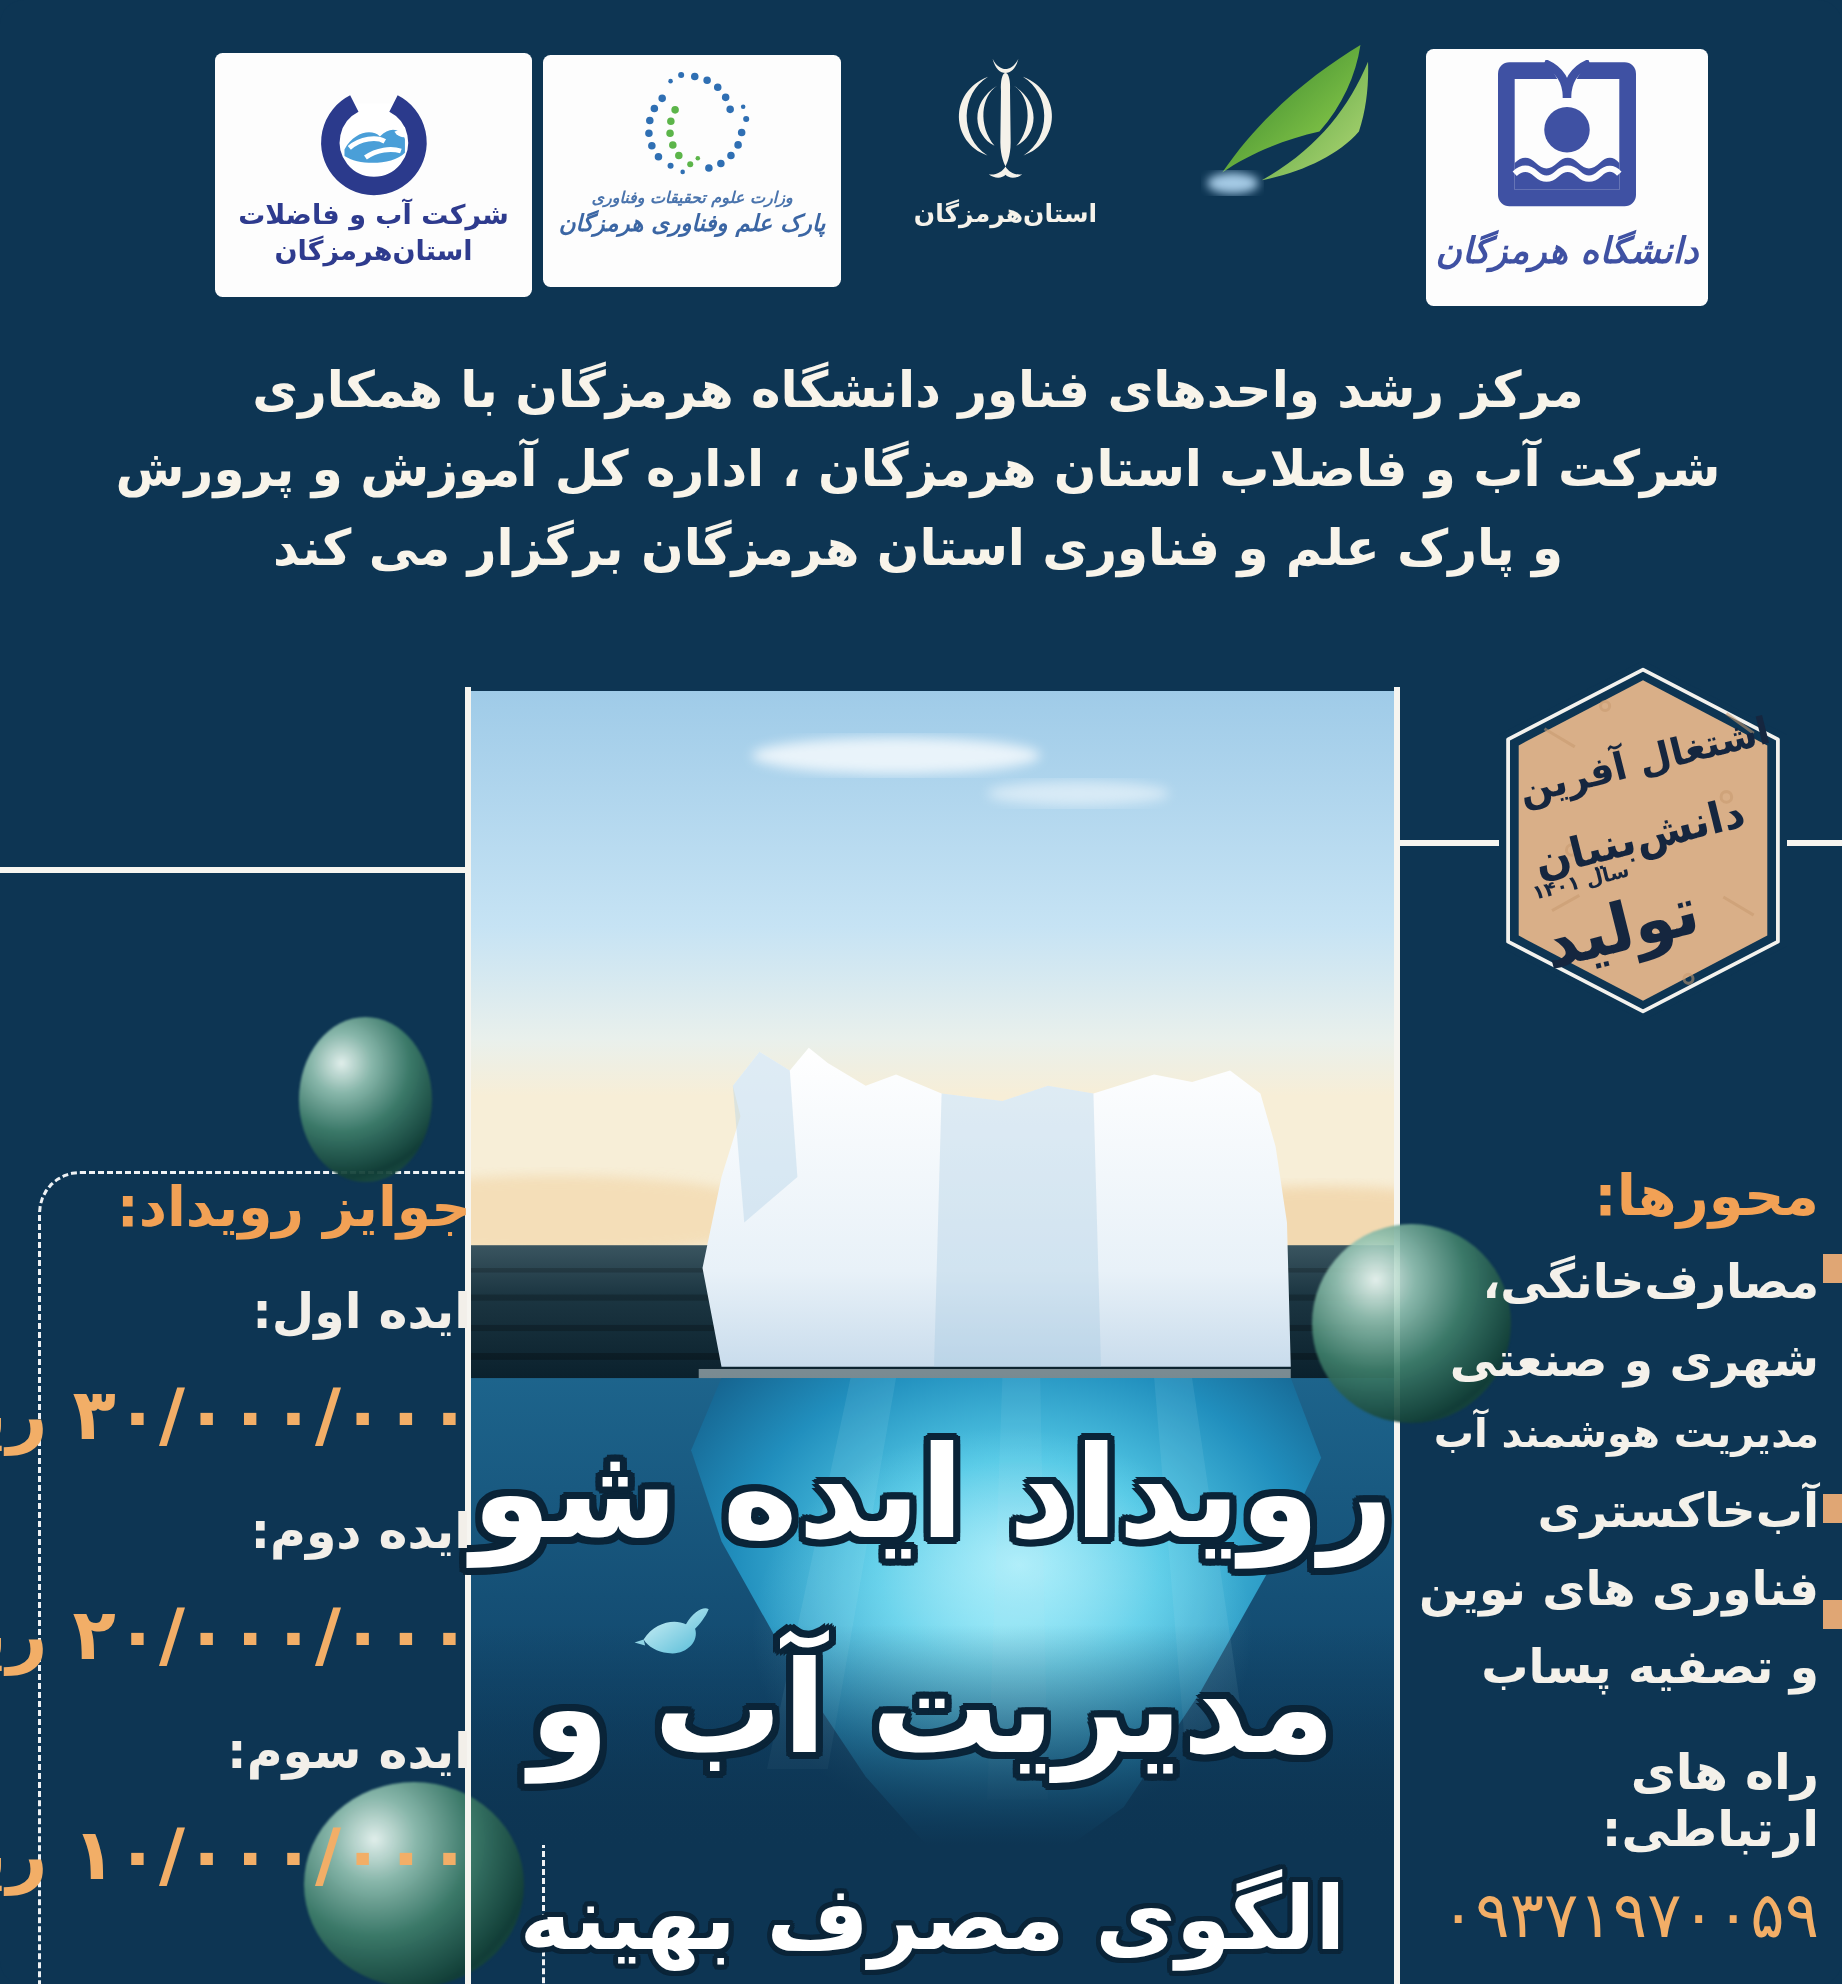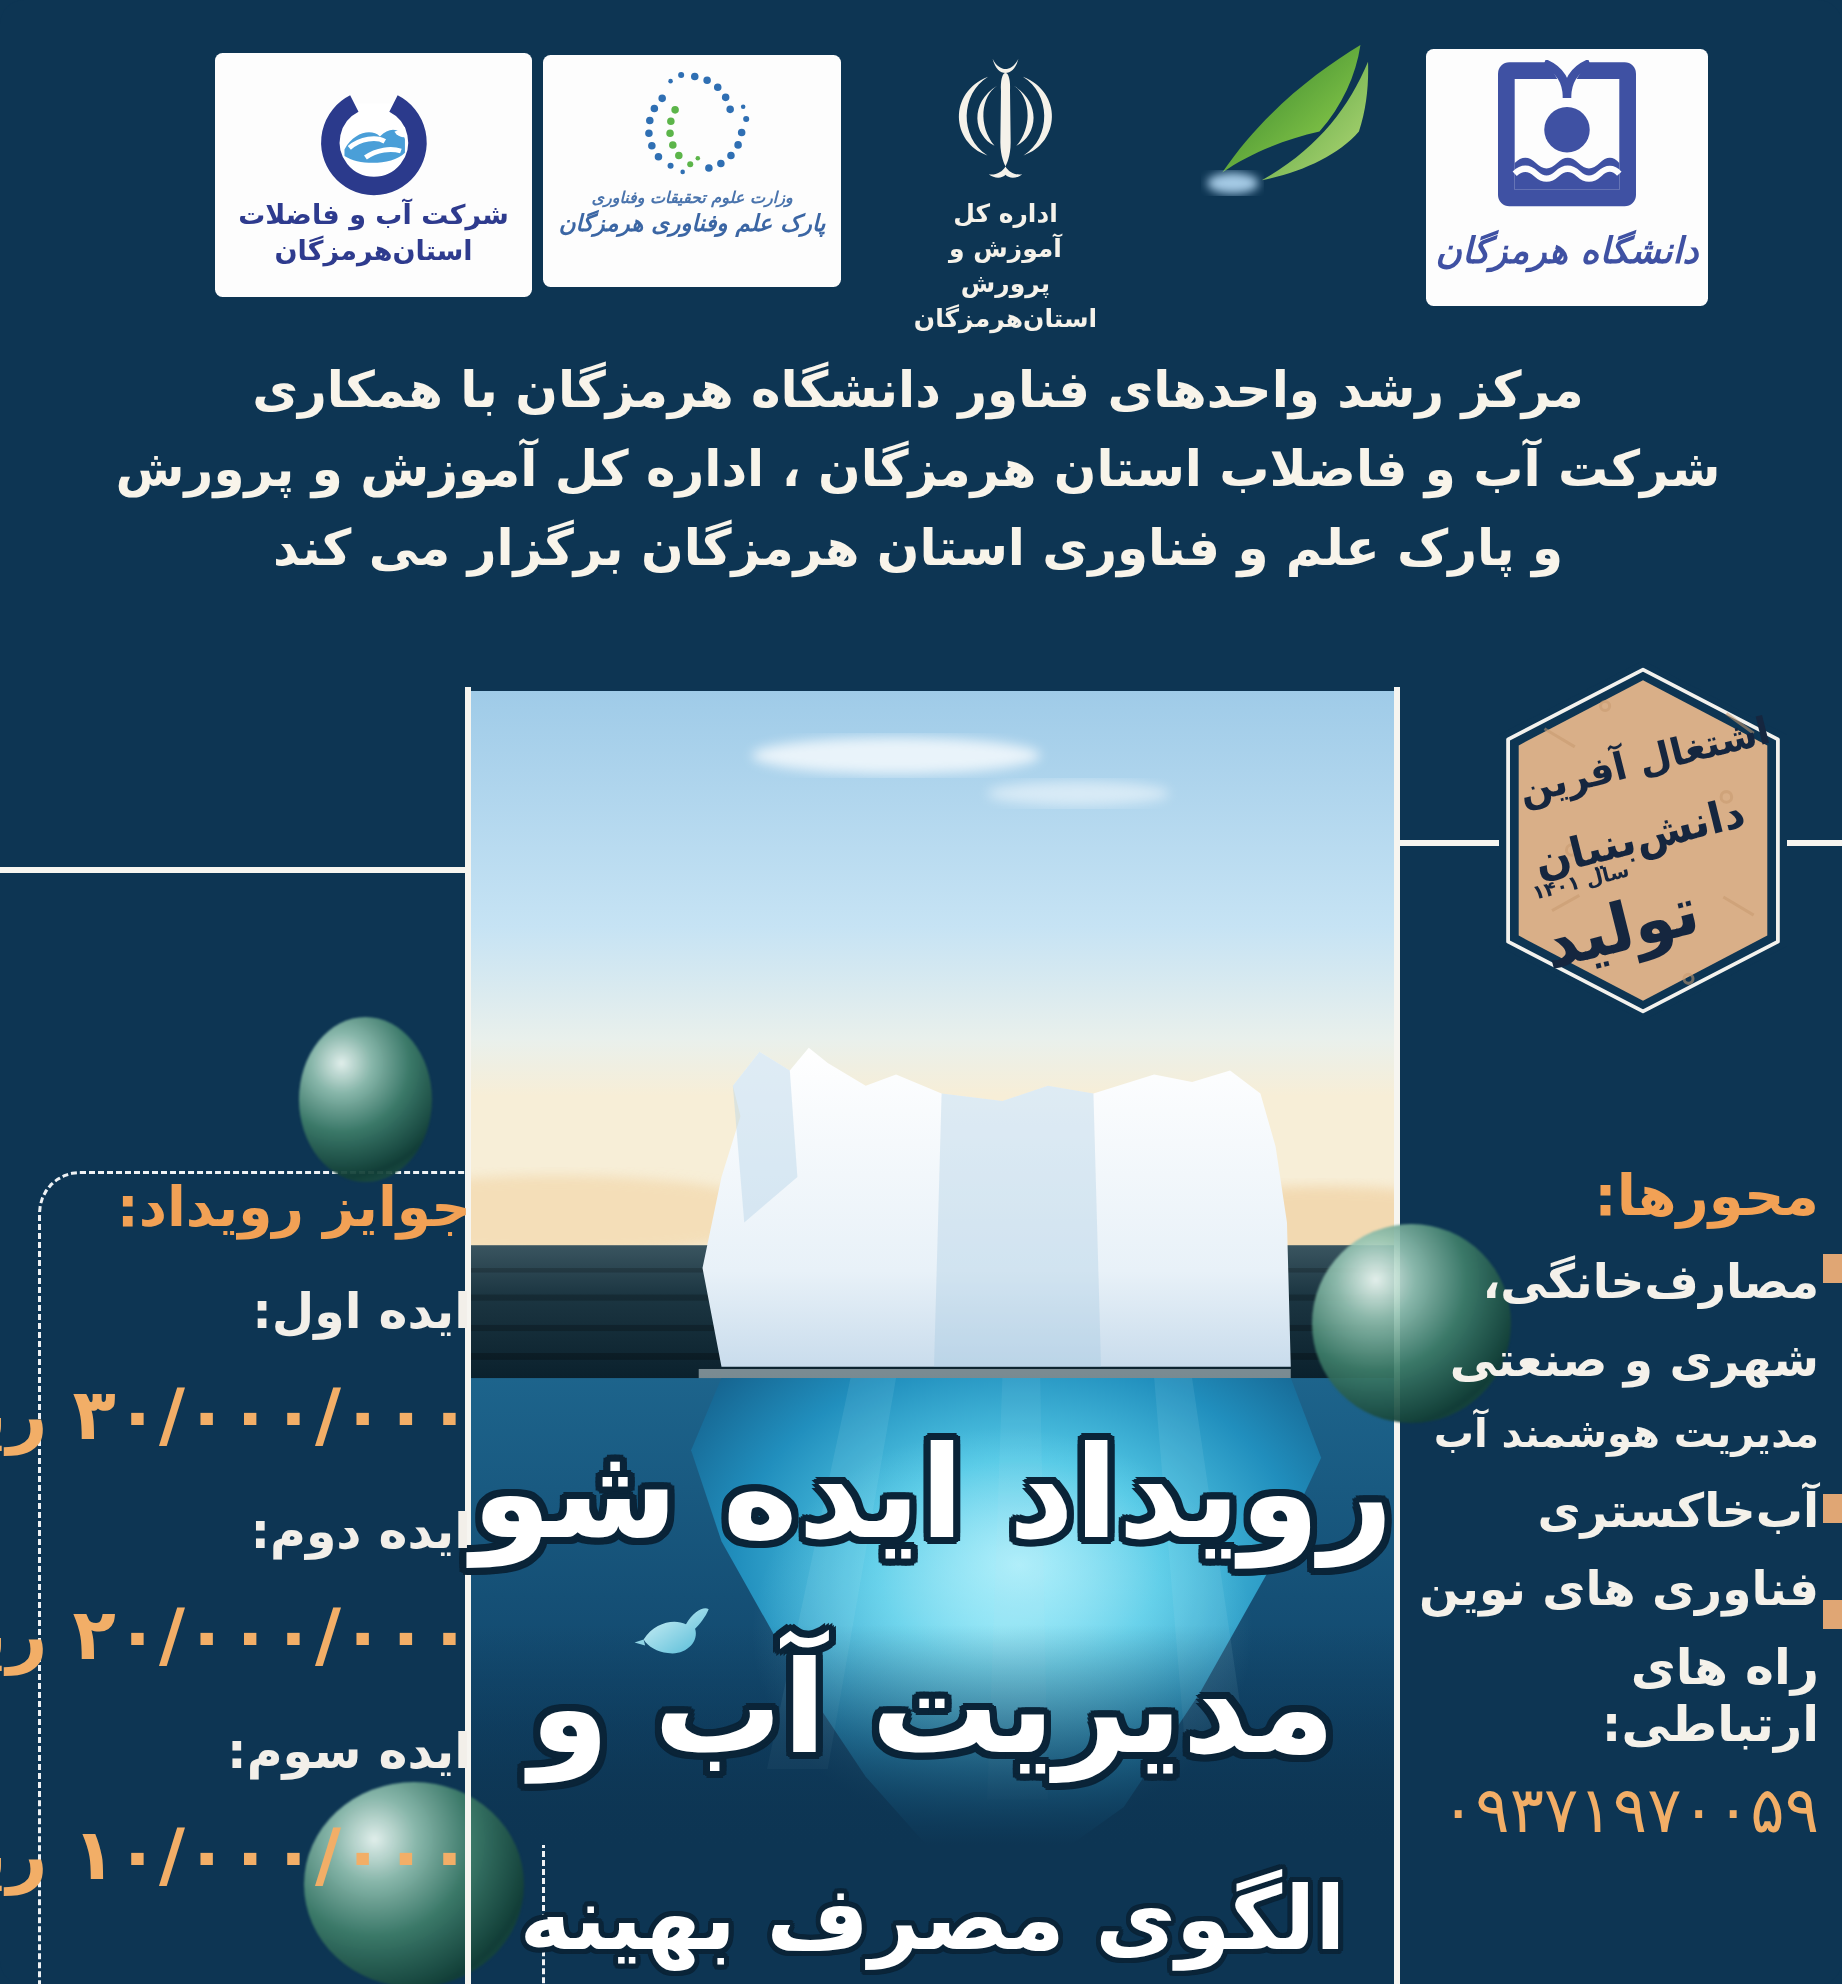--- a/index.html
+++ b/index.html
@@ -124,21 +124,20 @@
       <g fill="#f5f2ea">
         <path d="M100 42 C105 42 108 54 107 70 L108 150 C108 172 101 185 100 187 C99 185 92 172 92 150 L93 70 C92 54 95 42 100 42 Z"></path>
         <path d="M100 187 C95 196 84 201 74 199 C82 206 95 206 100 200 C105 206 118 206 126 199 C116 201 105 196 100 187 Z"></path>
         <path d="M113 62 C138 78 143 124 117 155 C150 139 156 88 113 62 Z"></path>
         <path d="M87 62 C62 78 57 124 83 155 C50 139 44 88 87 62 Z"></path>
         <path d="M127 48 C170 74 172 142 128 170 C185 150 189 72 127 48 Z"></path>
         <path d="M73 48 C30 74 28 142 72 170 C15 150 11 72 73 48 Z"></path>
         <path d="M80 20 C86 32 94 36 100 36 C106 36 114 32 120 20 C116 36 108 42 100 42 C92 42 84 36 80 20 Z"></path>
       </g>
     </svg>
-    <div class="cap-white">اداره کل آموزش و پرورش</div>
     <div class="cap-white">استان‌هرمزگان</div>
   </div>
 
   <svg class="abs" style="left:1169px;top:39px;z-index:10;" width="228" height="186" viewBox="0 0 300 245">
     <defs>
       <linearGradient id="gr1" x1="0" y1="0" x2="1" y2="1">
         <stop offset="0" stop-color="#2e7d2c"></stop>
         <stop offset="1" stop-color="#9ad84e"></stop>
       </linearGradient>
       <linearGradient id="gr2" x1="0" y1="0" x2="1" y2="1">
@@ -285,20 +284,21 @@
     <div class="prize-amount">۱۰/۰۰۰/۰۰۰ ریال</div>
   </div>
 
   <div class="abs topics">
     <div class="topics-title">محورها:</div>
     <div class="topic-line">مصارف‌خانگی،</div>
     <div class="topic-line">شهری و صنعتی</div>
     <div class="topic-line small">مدیریت هوشمند آب</div>
     <div class="topic-line">آب‌خاکستری</div>
     <div class="topic-line">فناوری های نوین</div>
+    <div class="topic-line last">و تصفیه پساب</div>
     <div class="contact-title">راه های ارتباطی:</div>
     <div class="contact-phone">۰۹۳۷۱۹۷۰۰۵۹</div>
   </div>
 
   <div class="abs bullet" style="left:1823px;top:1254px;"></div>
   <div class="abs bullet" style="left:1823px;top:1494px;"></div>
   <div class="abs bullet" style="left:1823px;top:1600px;"></div>
 
   <div class="abs event-line ev1">رویداد ایده شو</div>
   <div class="abs event-line ev2">مدیریت آب و</div>

